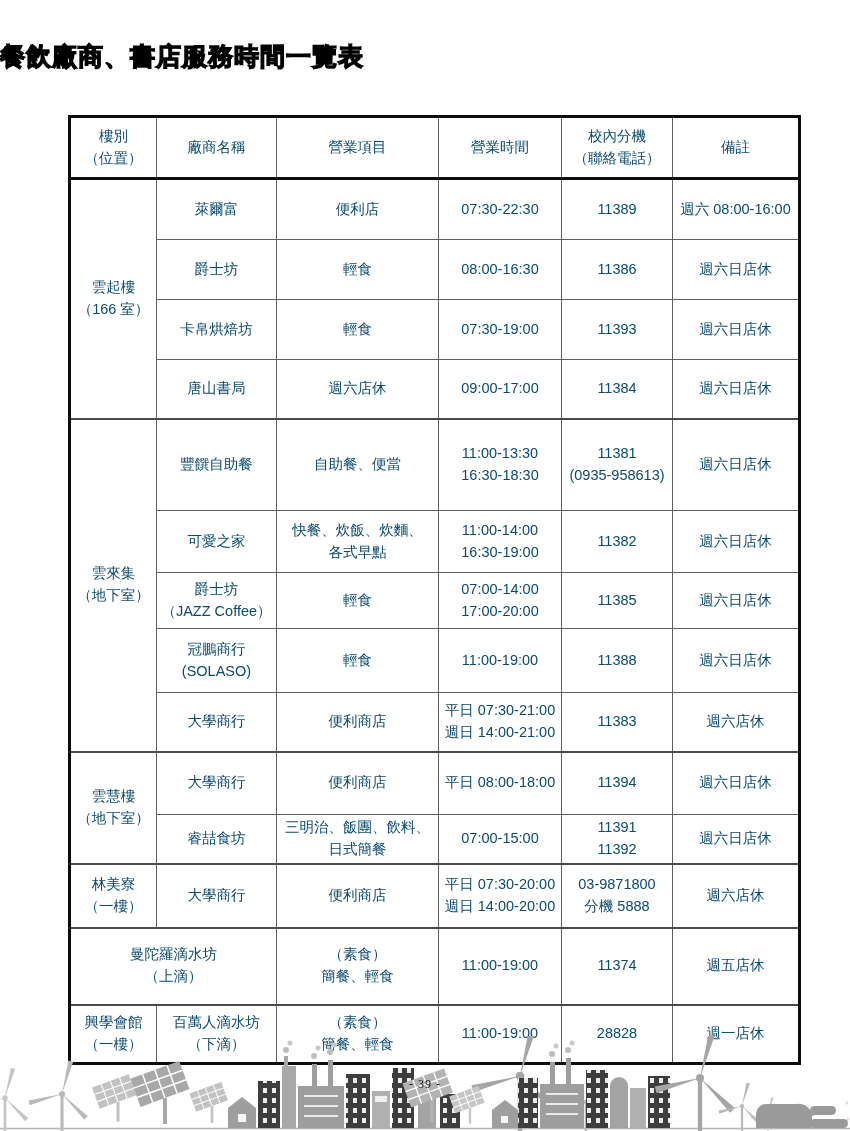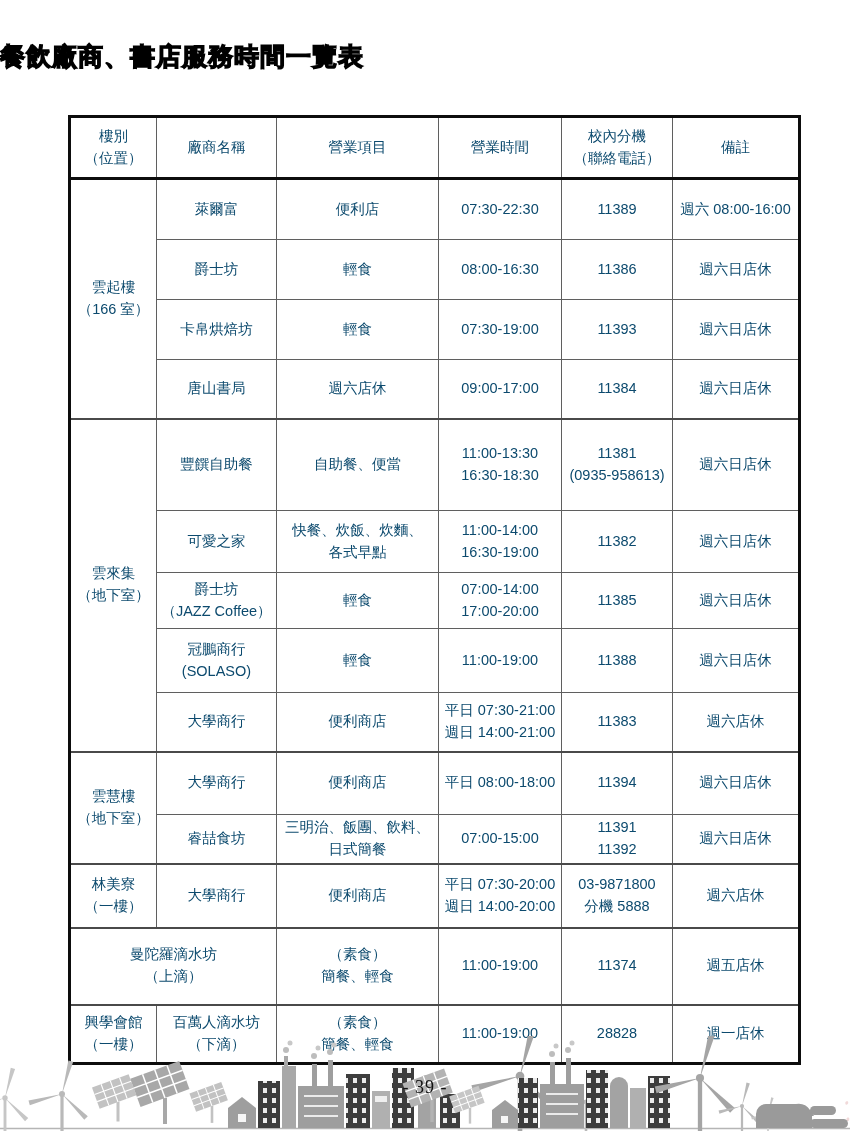--- a/index.html
+++ b/index.html
@@ -25,21 +25,21 @@
     white-space:pre-line;line-height:1.5;
   }
   table.svc{border:3px solid #0d0d0d;}
   table.svc tr.hdr th{border-bottom:3px solid #0d0d0d;}
   table.svc tr.sec td{border-top:2.5px solid #4a4a4a;}
   col.c1{width:87px}col.c2{width:120px}col.c3{width:162px}
   col.c4{width:123px}col.c5{width:111px}col.c6{width:127px}
   .pageno{
     position:absolute;top:1077px;left:0;width:850px;text-align:center;
     font-family:"Liberation Serif","DejaVu Serif",serif;
-    font-size:18px;color:#111;z-index:3;letter-spacing:1px;
+    font-size:12px;color:#111;z-index:3;letter-spacing:1px;
   }
   .skyline{position:absolute;left:0;bottom:0;width:850px;height:95px;z-index:1;}
   .wm{position:absolute;right:2px;bottom:2px;z-index:0;
       font-family:"Liberation Serif",serif;font-style:italic;
       font-size:26px;color:rgba(225,170,170,0.45);transform:rotate(-18deg);}
 </style>
 </head>
 <body>
 
 <div class="title">餐飲廠商、書店服務時間一覽表</div>

